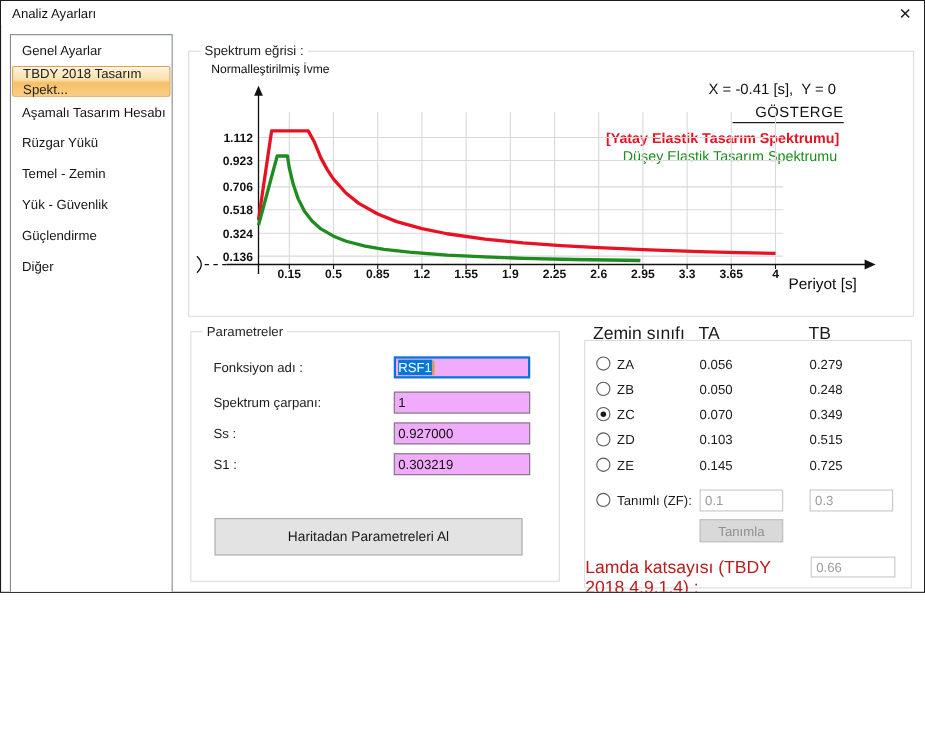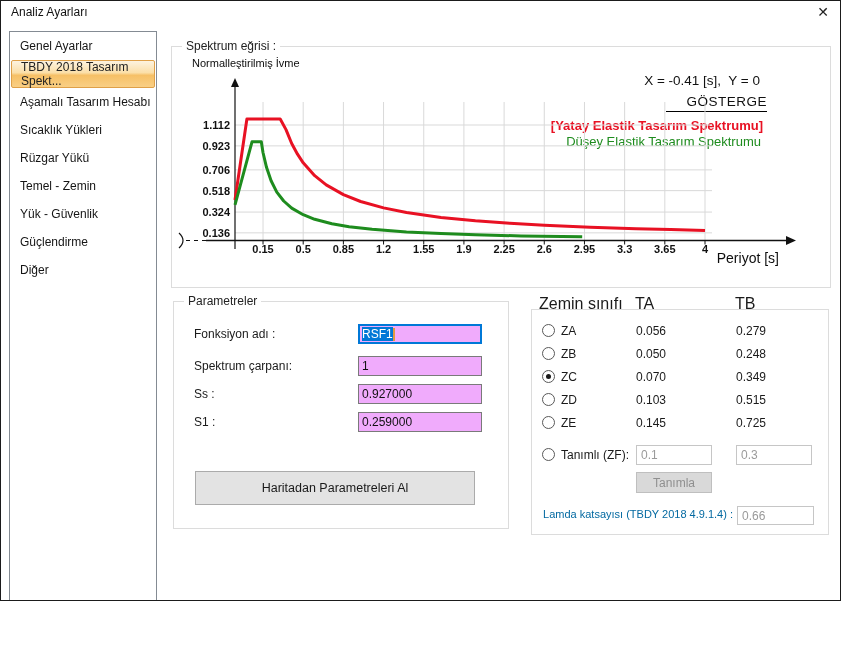--- a/index.html
+++ b/index.html
@@ -1,17 +1,17 @@
 <!DOCTYPE html>
 <html><head>
 <meta charset="utf-8">
 <style>
   * { margin:0; padding:0; box-sizing:border-box; }
   html,body { width:841px; height:665px; background:#fff; font-family:"Liberation Sans", sans-serif; }
-  .dialog { position:absolute; left:0; top:0; width:841px; height:601px; background:#fff; border:1px solid #1b1b1b; overflow:hidden; }
+  .dialog { position:absolute; left:0; top:0; width:841px; height:539px; background:#fff; border:1px solid #1b1b1b; overflow:hidden; }
 
   
   .titlebar { position:absolute; left:0; top:0; width:100%; height:22px; background:#fff; }
   .title { position:absolute; left:10px; top:4px; font-size:12px; color:#111; }
   .close-x { position:absolute; right:8px; top:3px; width:18px; height:17px; font-size:14px; line-height:16px; text-align:center; color:#222; cursor:pointer; font-weight:400; }
 
   
   .sidebar { position:absolute; left:8px; top:30px; width:148px; height:600px; background:#fff; border:1px solid #848b93; }
   .sb-item { height:28px; display:flex; align-items:center; padding-left:10px; font-size:12px; color:#151515; cursor:default; }
   .sb-item.sel { background:linear-gradient(to bottom,#fdf3e0 0%,#fbdfa8 45%,#f6c066 55%,#f9cf85 100%); border:1px solid #dfa048; border-radius:2px; margin:0 1px; padding-left:9px; color:#222; }
@@ -40,21 +40,21 @@
   
   .soil-header { position:absolute; font-size:16px; color:#1a1a1a; }
   .soil-row { position:absolute; left:0; height:16px; width:100%; }
   .radio { position:absolute; left:10px; top:1px; width:13px; height:13px; border:1px solid #595959; border-radius:50%; background:#fff; }
   .radio.checked::after { content:""; position:absolute; left:3px; top:3px; width:5px; height:5px; border-radius:50%; background:#1a1a1a; }
   .soil-lbl { position:absolute; left:29px; top:1px; font-size:12px; color:#1a1a1a; }
   .soil-ta { position:absolute; left:104px; top:1px; font-size:12px; color:#1a1a1a; }
   .soil-tb { position:absolute; left:204px; top:1px; font-size:12px; color:#1a1a1a; }
   .dis-input { position:absolute; height:20px; width:76px; border:1px solid #c6c6c6; background:#fff; color:#9a9a9a; font-size:12px; padding:2px 4px; display:flex; align-items:center; }
   .define-btn { position:absolute; left:104px; top:162px; width:76px; height:21px; background:#d9d9d9; border:1px solid #bfbfbf; color:#8f8f8f; font-size:12px; font-family:"Liberation Sans",sans-serif; }
-  .lamda-label { position:absolute; left:0; top:198px; width:201px; text-align:right; font-size:11px; color:#0369a1; }
+  .lamda-label { position:absolute; left:0; top:198px; width:201px; font-size:16px; color:#b91c1c; }
   .lamda-input { left:205px; top:196px; width:77px; height:19px; }
 
   
   .footer { position:absolute; left:0; top:631px; width:100%; height:33px; background:#eeeeee; border-top:1px solid #e2e2e2; }
   .btn { position:absolute; height:23px; background:#e1e1e1; border:1px solid #adadad; font-size:12px; color:#111; font-family:"Liberation Sans",sans-serif; }
   .btn.ok { left:683px; top:6px; width:71px; border:2px solid #737373; }
   .btn.cancel { left:760px; top:6px; width:76px; }
 
   svg text { font-family:"Liberation Sans", sans-serif; }
 </style>
@@ -65,21 +65,20 @@
 
   <div class="titlebar">
     <div class="title">Analiz Ayarları</div>
     <div class="close-x">✕</div>
   </div>
 
   <div class="sidebar">
       <div class="sb-item">Genel Ayarlar</div>
       <div class="sb-item sel">TBDY 2018 Tasarım Spekt...</div>
       <div class="sb-item">Aşamalı Tasarım Hesabı</div>
-      <div class="sb-item">Sıcaklık Yükleri</div>
       <div class="sb-item">Rüzgar Yükü</div>
       <div class="sb-item">Temel - Zemin</div>
       <div class="sb-item">Yük - Güvenlik</div>
       <div class="sb-item">Güçlendirme</div>
       <div class="sb-item">Diğer</div>
     </div>
 
   <div class="groupbox" style="left:170px; top:45px; width:660px; height:242px;">
     <div class="gb-label">Spektrum eğrisi :</div>
     <div class="chart-title">Normalleştirilmiş İvme</div>
@@ -161,21 +160,21 @@
         <div class="p-row" style="top: 54px;">
           <div class="p-label">Spektrum çarpanı:</div>
           <div class="p-input">1</div>
         </div>
         <div class="p-row" style="top: 82px;">
           <div class="p-label">Ss :</div>
           <div class="p-input">0.927000</div>
         </div>
         <div class="p-row" style="top: 110px;">
           <div class="p-label">S1 :</div>
-          <div class="p-input">0.259000</div>
+          <div class="p-input">0.303219</div>
         </div>
       </div>
     <button class="map-btn">Haritadan Parametreleri Al</button>
   </div>
 
   <div class="soil-header" style="left:538px; top:294px;">Zemin sınıfı</div>
   <div class="soil-header" style="left:634px; top:294px;">TA</div>
   <div class="soil-header" style="left:734px; top:294px;">TB</div>
 
   <div class="groupbox" style="left:530px; top:308px; width:298px; height:226px;">

